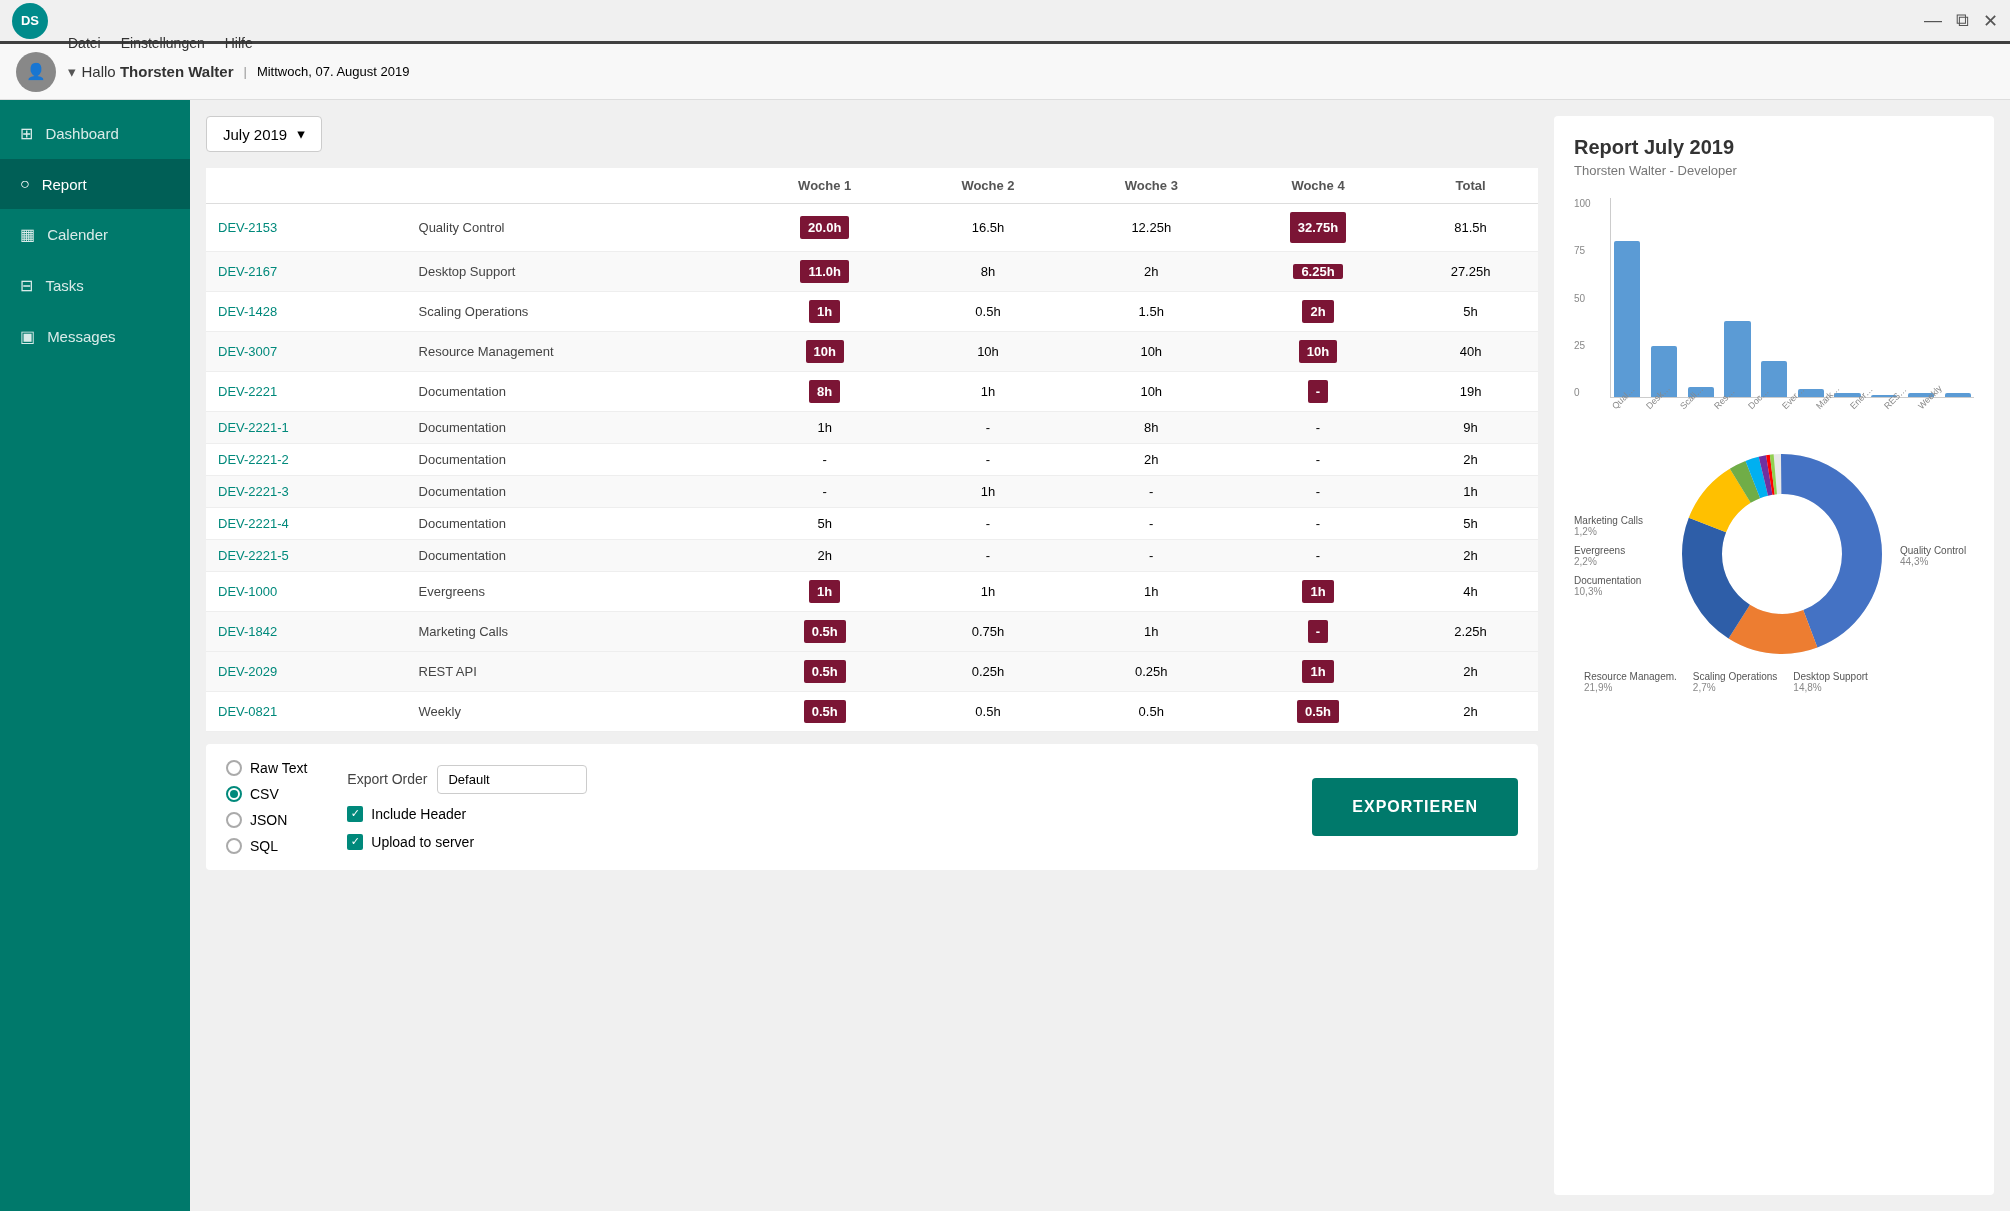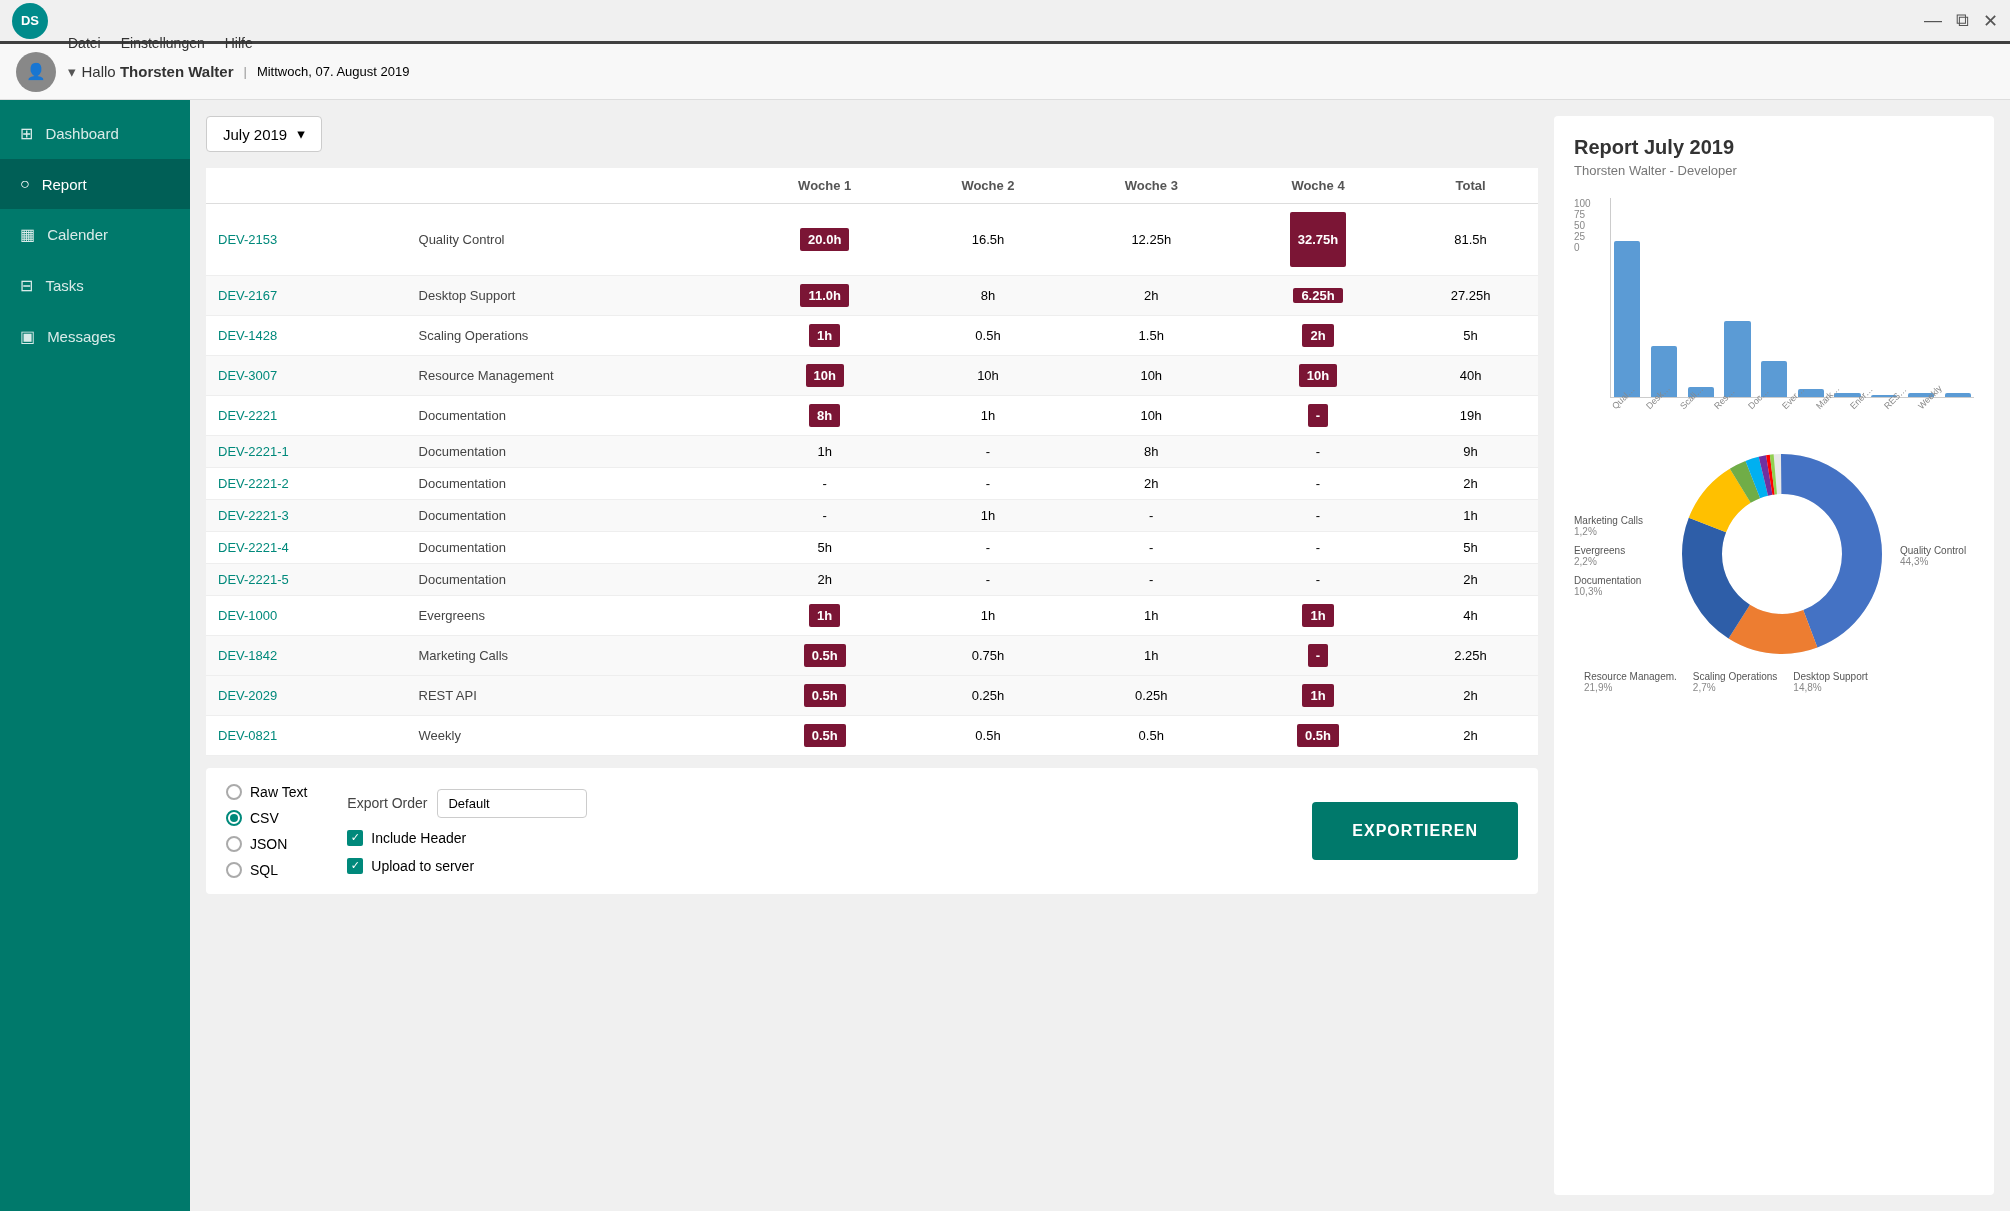--- a/index.html
+++ b/index.html
@@ -253,21 +253,21 @@
             <th>Total</th>
           </tr>
         </thead>
         <tbody id="table-body">
         <tr>
               <td><a href="#" class="ticket-link">DEV-2153</a></td>
               <td>Quality Control</td>
               <td><span style="background: rgb(123, 21, 53); color: white; border-radius: 2px; font-weight: bold; padding: 4px 8px; display: inline-block;">20.0h</span></td>
               <td>16.5h</td>
               <td>12.25h</td>
-              <td><span style="background: rgb(123, 21, 53); color: white; border-radius: 2px; font-weight: bold; padding: 20px 8px; display: inline-block;">32.75h</span></td>
+              <td><span style="background: rgb(123, 21, 53); color: white; border-radius: 2px; font-weight: bold; padding: 8px 8px; display: inline-block;">32.75h</span></td>
               <td>81.5h</td>
             </tr>
             <tr style="background: rgb(249, 249, 249);">
               <td><a href="#" class="ticket-link">DEV-2167</a></td>
               <td>Desktop Support</td>
               <td><span style="background: rgb(123, 21, 53); color: white; border-radius: 2px; font-weight: bold; padding: 4px 8px; display: inline-block;">11.0h</span></td>
               <td>8h</td>
               <td>2h</td>
               <td><span style="background: rgb(123, 21, 53); color: white; border-radius: 2px; font-weight: bold; padding: 0 8px; display: inline-block;">6.25h</span></td>
               <td>27.25h</td>
@@ -429,21 +429,21 @@
       </div>
     </div>
 
     <div class="chart-panel">
       <div class="chart-title">Report July 2019</div>
       <div class="chart-subtitle">Thorsten Walter - Developer</div>
 
       <div class="bar-chart">
         <div style="position:relative; padding-left:36px;">
 
-          <div style="position:absolute; left:0; top:0; height:200px; display:flex; flex-direction:column; justify-content:flex-start; padding:0;">
+          <div style="position:absolute; left:0; top:0; height:200px; display:flex; flex-direction:column; justify-content:space-between; padding:0;">
             <span style="font-size:10px;color:#888;">100</span>
             <span style="font-size:10px;color:#888;">75</span>
             <span style="font-size:10px;color:#888;">50</span>
             <span style="font-size:10px;color:#888;">25</span>
             <span style="font-size:10px;color:#888;">0</span>
           </div>
 
           <div id="bar-chart-area" style="display:flex; align-items:flex-end; height:200px; gap:4px; border-bottom:1px solid #ccc; border-left:1px solid #ccc;">
           <div style="display: flex; flex-direction: column; align-items: center; flex: 1 1 0%; height: 100%; justify-content: flex-end;">
                 <div style="width: 80%; background: rgb(91, 155, 213); border-radius: 2px 2px 0px 0px; height: 156px;"></div>

